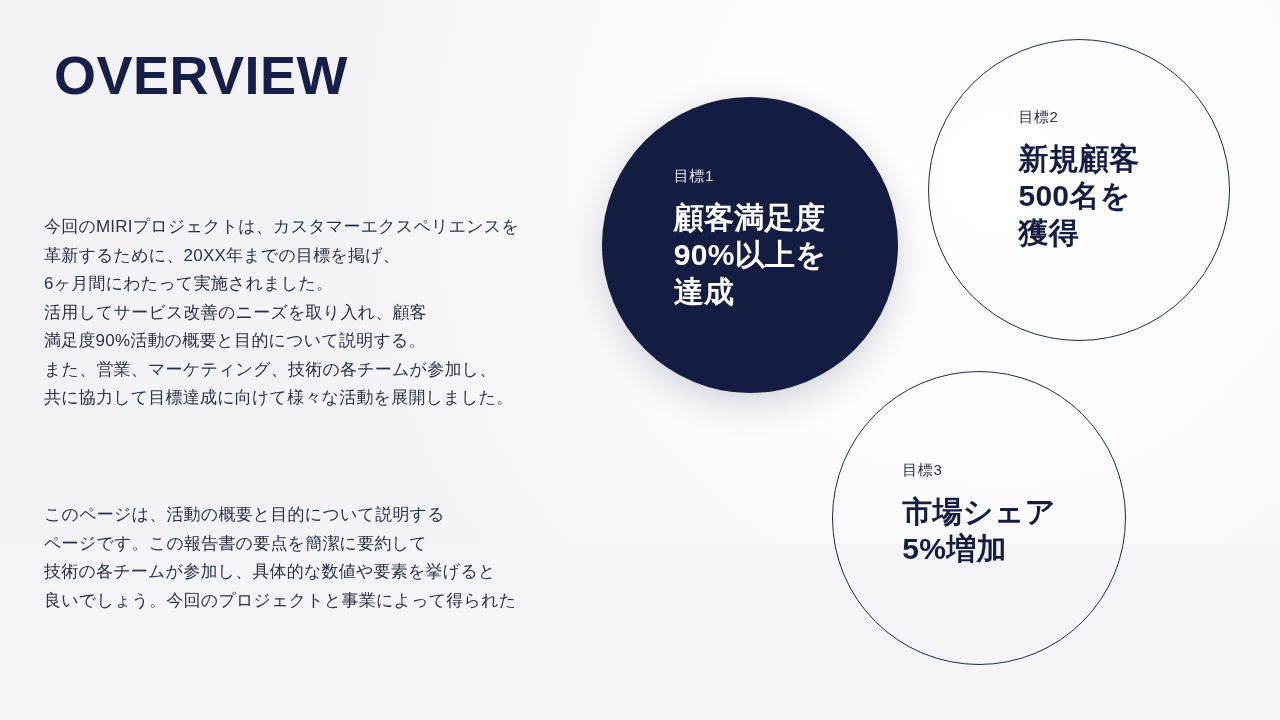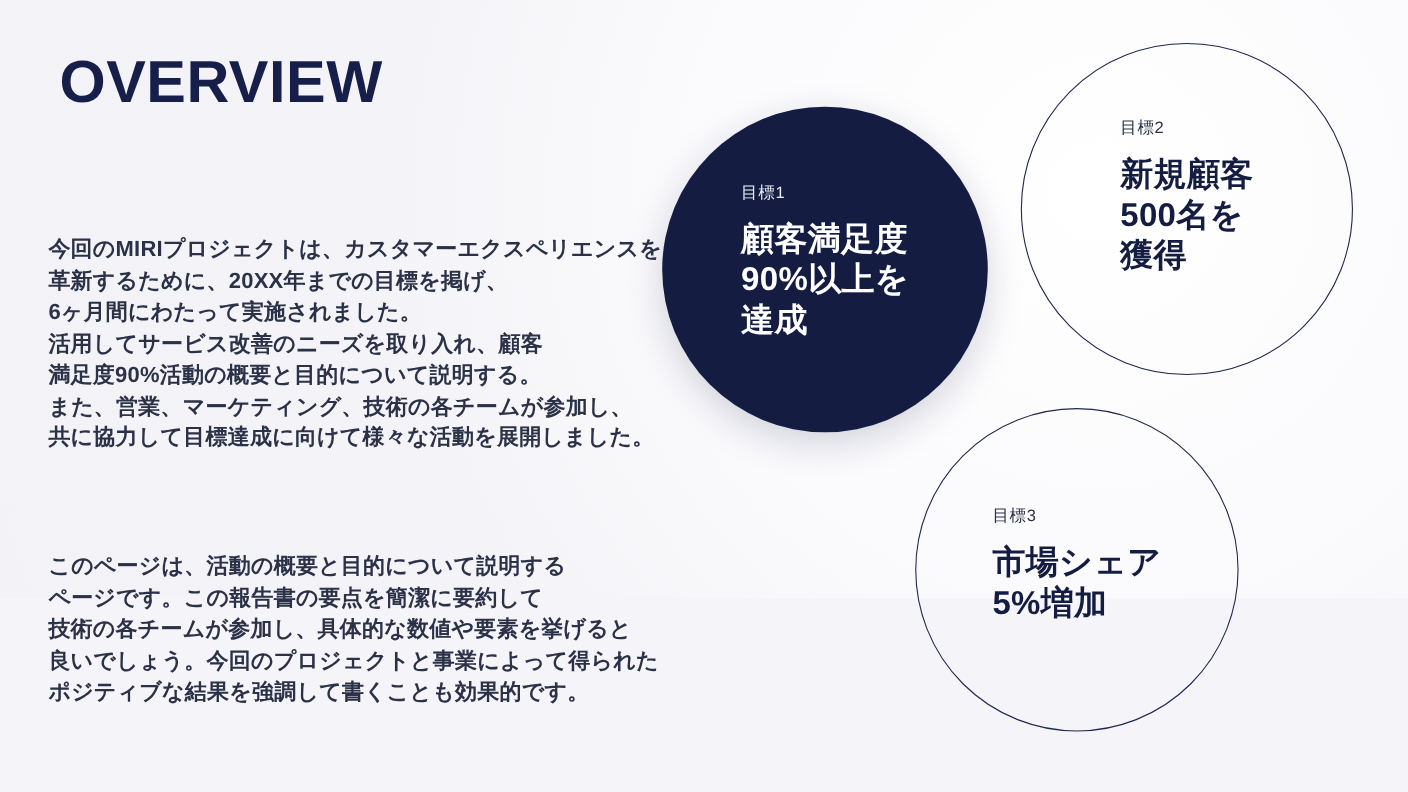--- a/index.html
+++ b/index.html
@@ -45,24 +45,24 @@
     letter-spacing: 0.5px;
     color: #161f4a;
     white-space: nowrap;
   }
 
   .body-block {
     position: absolute;
     left: 0;
     width: 500px;
     color: #2b3247;
-    font-size: 20px;
+    font-size: 17px;
     line-height: 28.5px;
     letter-spacing: 0.2px;
-    font-weight: 700;
+    font-weight: 400;
   }
   .body-block p {
     margin: 0;
   }
   .body-block .line {
     display: block;
     white-space: nowrap;
   }
 
   #paragraph-1 { top: 213px; }
@@ -162,21 +162,20 @@
         <span class="line">共に協力して目標達成に向けて様々な活動を展開しました。</span>
       </p>
     </div>
 
     <div class="body-block" id="paragraph-2">
       <p>
         <span class="line">このページは、活動の概要と目的について説明する</span>
         <span class="line">ページです。この報告書の要点を簡潔に要約して</span>
         <span class="line">技術の各チームが参加し、具体的な数値や要素を挙げると</span>
         <span class="line">良いでしょう。今回のプロジェクトと事業によって得られた</span>
-        <span class="line">ポジティブな結果を強調して書くことも効果的です。</span>
       </p>
     </div>
   </div>
 
   <div>
 
     <div class="circle" id="circle-goal-1">
       <div class="goal-inner">
         <div class="goal-label">目標1</div>
         <div class="goal-headline">

